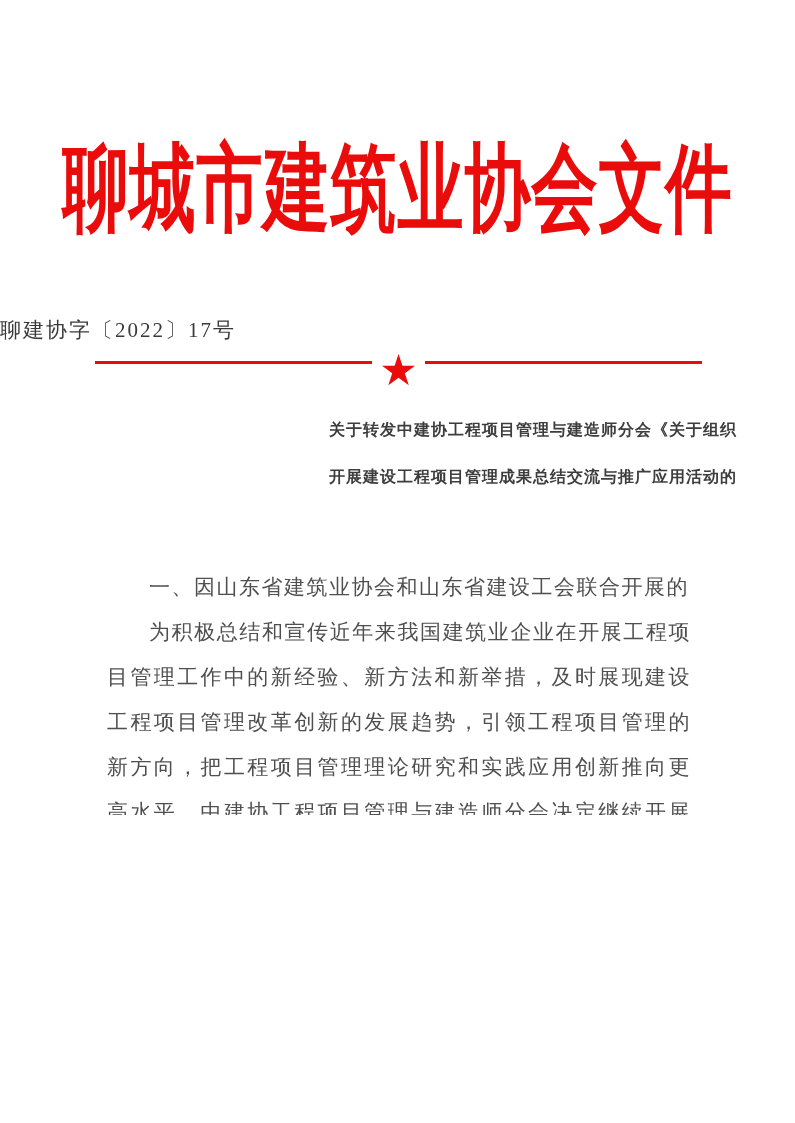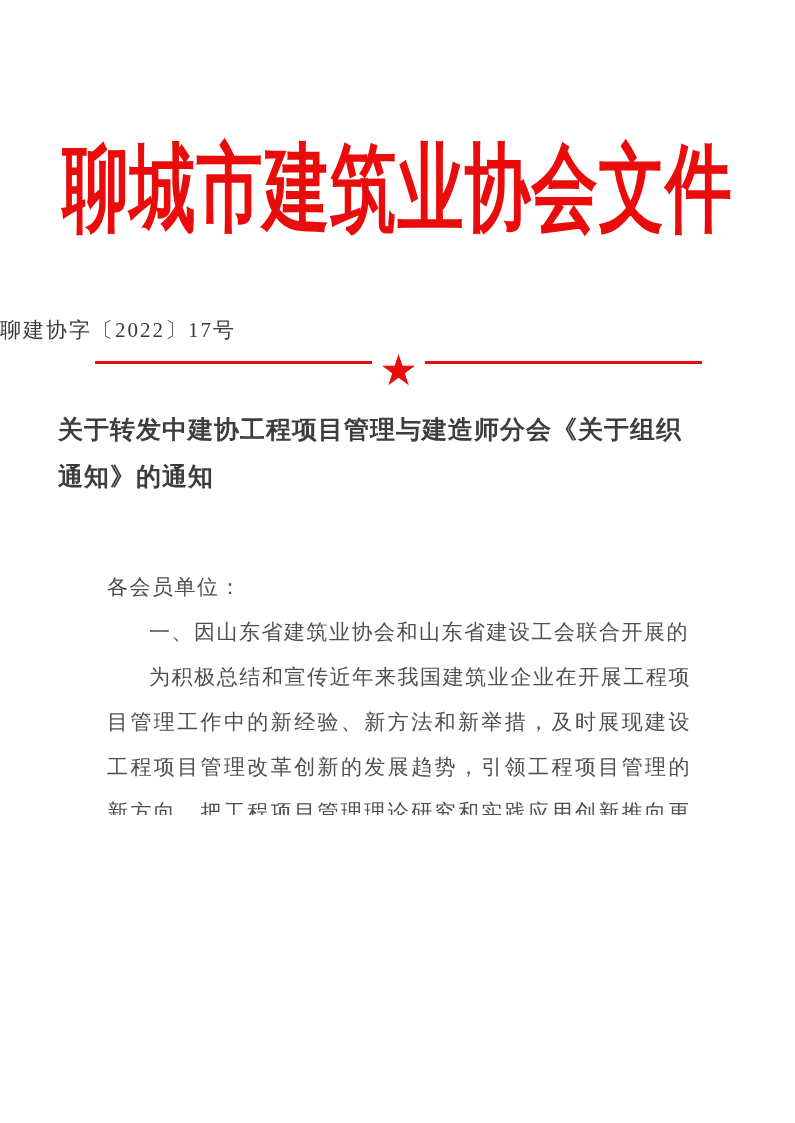--- a/index.html
+++ b/index.html
@@ -26,23 +26,23 @@
   .rule-row{
     position:absolute;top:340px;left:95px;width:607px;height:44px;
     display:flex;align-items:center;
   }
   .rule{flex:1;height:3px;background:var(--red);}
   .star{
     color:var(--red);font-size:43px;line-height:43px;margin:0 7px;
     transform:translateY(8px);font-family:"DejaVu Sans",sans-serif;
   }
   .doc-title{
-    position:absolute;top:406px;left:58px;width:679px;text-align:left;
+    position:absolute;top:406px;left:58px;width:679px;text-align:right;
     font-family:"Liberation Sans","DejaVu Sans",sans-serif;font-weight:bold;
-    font-size:25px;line-height:47px;color:var(--title-color);letter-spacing:1px;
+    font-size:16px;line-height:47px;color:var(--title-color);letter-spacing:1px;
   }
   .body-text{
     position:absolute;top:565px;left:107px;width:584px;
     font-size:21px;line-height:45px;letter-spacing:1.5px;
     color:var(--body-color);text-align:justify;
   }
   .body-text p{margin:0;}
   .indent{text-indent:2em;}
   .page-number{
     position:absolute;top:1052px;left:0;width:100%;text-align:center;
@@ -59,24 +59,23 @@
   <div class="doc-number">聊建协字〔2022〕17号</div>
 
   <div class="rule-row">
     <div class="rule"></div>
     <span class="star">★</span>
     <div class="rule"></div>
   </div>
 
   <div class="doc-title">
     <div>关于转发中建协工程项目管理与建造师分会《关于组织</div>
-    <div>通知》的通知</div>
+    <div>开展建设工程项目管理成果总结交流与推广应用活动的</div>
   </div>
 
   <div class="body-text">
-    <p>各会员单位：</p>
     <p class="indent">一、因山东省建筑业协会和山东省建设工会联合开展的</p>
     <p class="indent">为积极总结和宣传近年来我国建筑业企业在开展工程项目管理工作中的新经验、新方法和新举措，及时展现建设工程项目管理改革创新的发展趋势，引领工程项目管理的新方向，把工程项目管理理论研究和实践应用创新推向更高水平，中建协工程项目管理与建造师分会决定继续开展工程项目管理成果总结交流与推广应用活动。根据山东省建筑业协会《关于转发中建协工程项目管理与建造师分会&lt;关于组织开展建设工程项目管理成果总结交流与推广应用活动的通知&gt;的通知》相关要求，现将有关事项通知如下：</p>
   </div>
 
   <div class="page-number">1</div>
 
 </div>
 
 </body></html>

